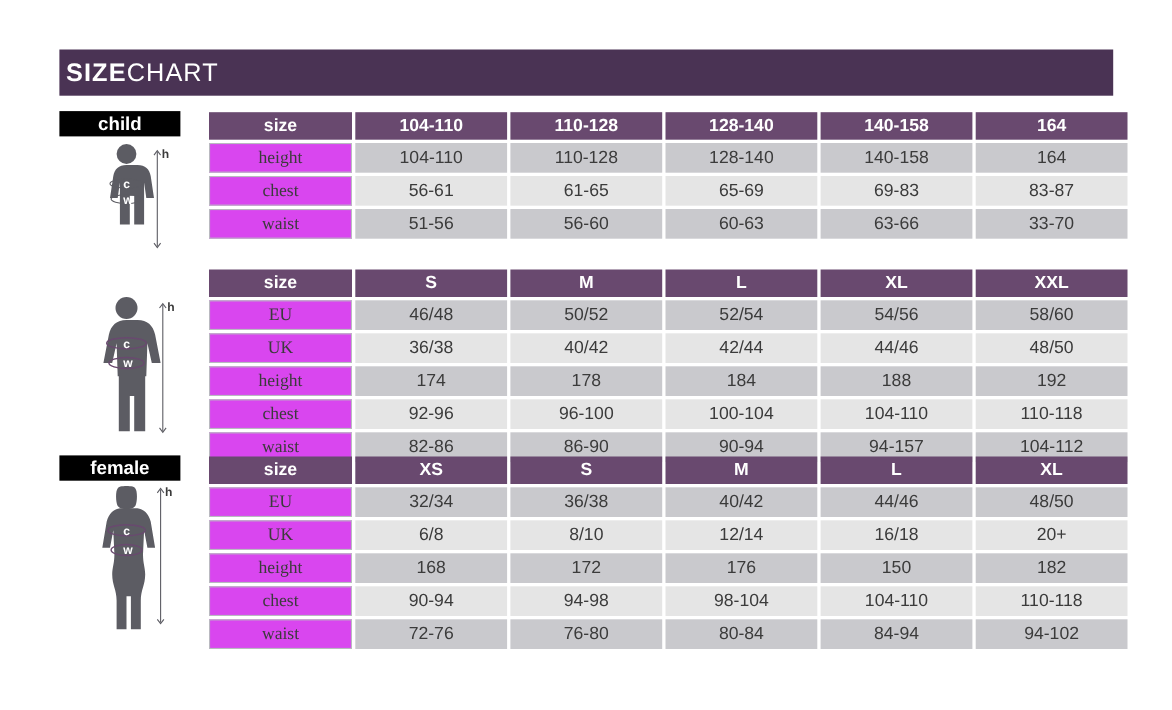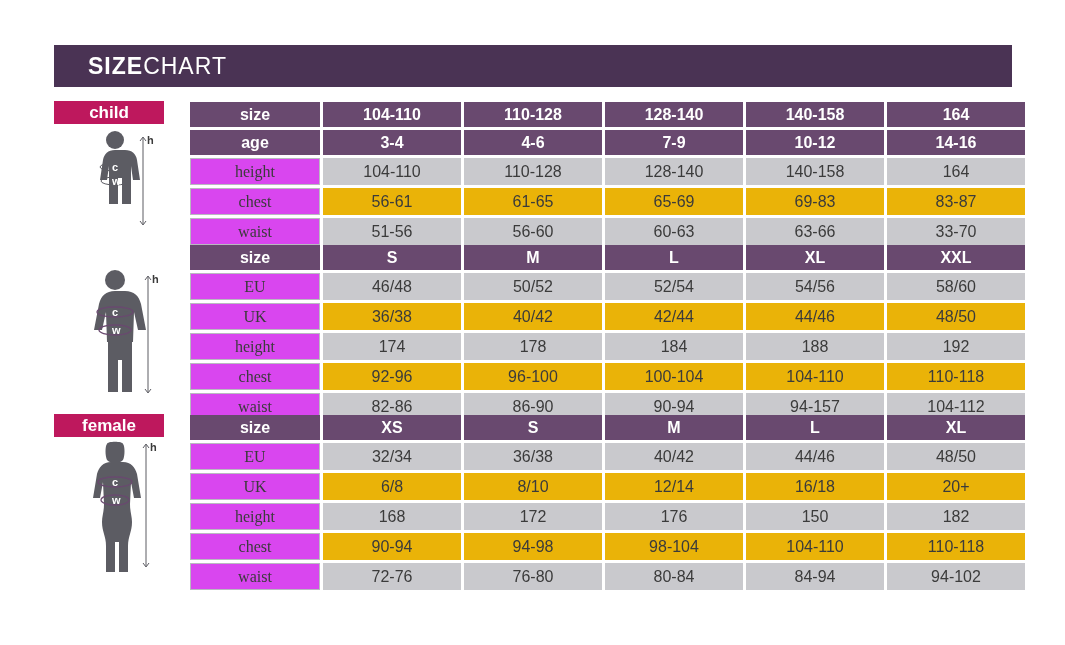--- a/index.html
+++ b/index.html
@@ -47,21 +47,21 @@
     height: 42px;
     background: #4a3354;
     display: flex;
     align-items: center;
   }
   .title-bar .title {
     color: #ffffff;
     font-size: 23px;
     font-weight: bold;
     letter-spacing: 1px;
-    padding-left: 34px;
+    padding-left: 6px;
   }
   .title-bar .title .thin {
     font-weight: normal;
   }
 
   table.chart {
     position: absolute;
     left: 54px;
     border-collapse: separate;
     border-spacing: 3px 3px;
@@ -84,25 +84,25 @@
     background: #d946ef;
     border: 1px solid #b9b9c0;
     color: #3b3b3b;
     font-size: 16px;
     font-family: Liberation Serif, serif;
   }
   .cell-dark {
     background: #c9c9cd;
   }
   .cell-light {
-    background: #eab308;
+    background: #e5e5e5;
   }
   .cat-label {
     position: absolute;
-    background: #be185d;
+    background: #000000;
     color: #ffffff;
     font-weight: bold;
     font-size: 17px;
     text-align: center;
     line-height: 23px;
     height: 23px;
     width: 110px;
     left: 54px;
   }
   .figure {
@@ -209,29 +209,20 @@
           <td style="background: transparent;"></td>
           <td class="hdr">size</td>
           <td class="hdr">104-110</td>
           <td class="hdr">110-128</td>
           <td class="hdr">128-140</td>
           <td class="hdr">140-158</td>
           <td class="hdr">164</td>
         </tr>
         <tr>
           <td style="background: transparent;"></td>
-          <td class="hdr">age</td>
-          <td class="hdr">3-4</td>
-          <td class="hdr">4-6</td>
-          <td class="hdr">7-9</td>
-          <td class="hdr">10-12</td>
-          <td class="hdr">14-16</td>
-        </tr>
-        <tr>
-          <td style="background: transparent;"></td>
           <td class="rowlabel">height</td>
           <td class="cell-dark">104-110</td>
           <td class="cell-dark">110-128</td>
           <td class="cell-dark">128-140</td>
           <td class="cell-dark">140-158</td>
           <td class="cell-dark">164</td>
         </tr>
         <tr>
           <td style="background: transparent;"></td>
           <td class="rowlabel">chest</td>

